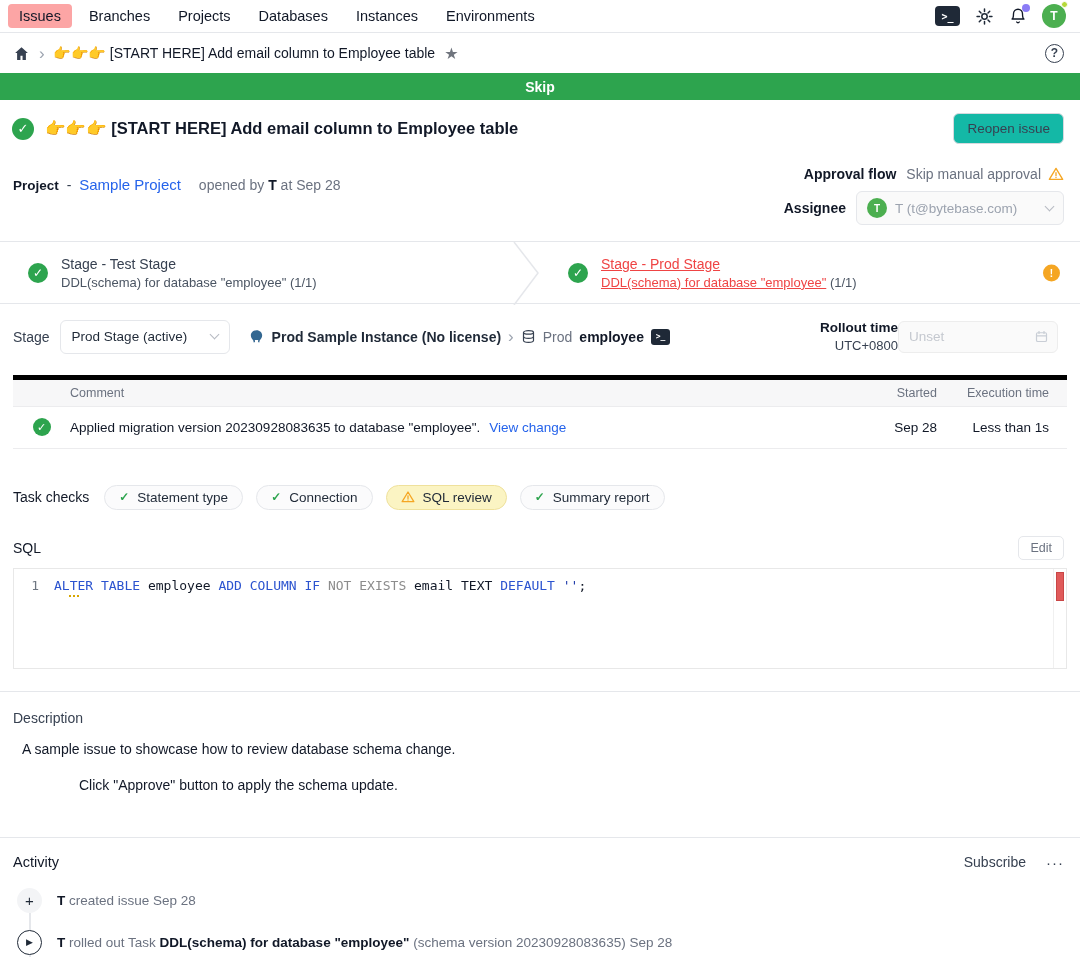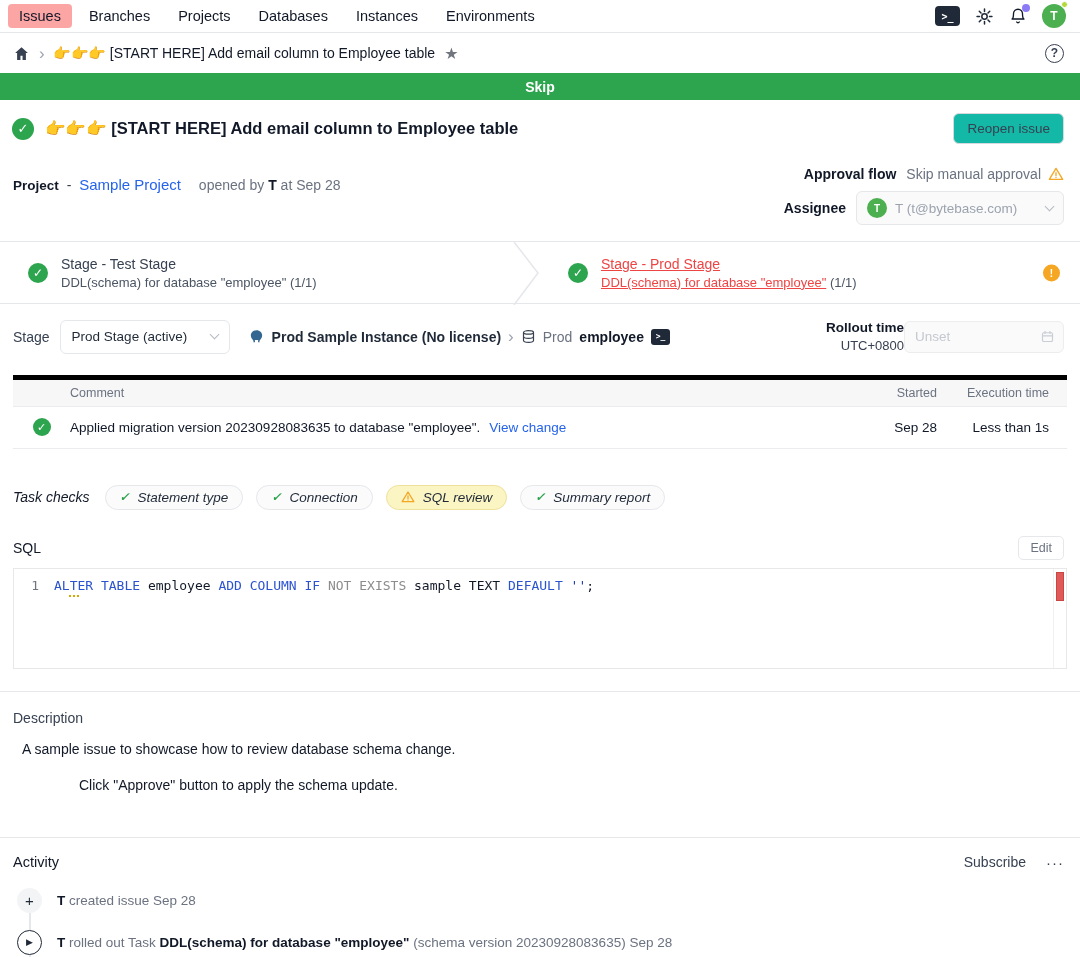--- a/index.html
+++ b/index.html
@@ -69,21 +69,21 @@
   .stage-cell { display:flex; align-items:center; gap:13px; width:50%; padding-left:28px; cursor:pointer; }
   .stage-name { font-size:14px; font-weight:500; color:#374151; }
   .stage-task { font-size:13px; color:#4b5563; margin-top:3px; }
   .stage-count { text-decoration:none; display:inline-block; }
   .current .stage-name, .current .stage-task-name { text-decoration:underline; color:#ef4444; }
   .stage-divider { position:absolute; left:512px; top:0; }
   .stage-alert { position:absolute; right:20px; top:50%; transform:translateY(-50%); width:17px; height:17px;
                  background:#f5a623; color:#fff; border-radius:50%; font-size:10px; font-weight:700;
                  display:flex; align-items:center; justify-content:center; cursor:pointer; }
   
-  .stage-bar { display:flex; align-items:center; gap:10px; padding:15px 16px 10px 13px; }
+  .stage-bar { display:flex; align-items:center; gap:10px; padding:15px 22px 10px 13px; }
   .stage-bar-label { font-size:14px; color:#374151; }
   .stage-select { width:170px; height:34px; border:1px solid #e5e7eb; border-radius:6px; background:#fff;
                   display:flex; align-items:center; justify-content:space-between; padding:0 11px;
                   font-size:13.5px; color:#1f2937; cursor:pointer; }
   .db-path { display:flex; align-items:center; gap:7px; font-size:14px; margin-left:8px; }
   .instance-name { font-weight:600; color:#1f2937; cursor:pointer; }
   .env-tag { color:#6b7280; }
   .db-name { font-weight:700; color:#111827; cursor:pointer; }
   .term-mini { width:19px; height:16px; background:#1f2937; border-radius:3px; color:#fff;
                font:bold 8px "DejaVu Sans Mono", monospace; display:flex; align-items:center; justify-content:center; }
@@ -99,21 +99,21 @@
   
   .task-table { margin:10px 13px 0; border-top:5px solid #000000; border-bottom:1px solid #ececee; }
   .thead { display:flex; align-items:center; background:#f7f7f8; height:27px; font-size:12.5px; color:#6b7280;
            border-bottom:1px solid #ececee; padding-right:18px; }
   .lead-col { width:57px; flex:none; display:flex; justify-content:center; }
   .col-comment { flex:1; }
   .col-started { width:70px; text-align:right; flex:none; }
   .col-exec { width:112px; text-align:right; flex:none; }
   .trow { display:flex; align-items:center; height:41px; font-size:13.5px; color:#111827; padding-right:18px; cursor:pointer; }
   
-  .checks { display:flex; align-items:center; gap:13px; padding:36px 16px 6px 13px;font-style:italic; }
+  .checks { display:flex; align-items:center; gap:13px; padding:36px 16px 6px 13px; }
   .checks-label { font-size:14px; color:#111827; margin-right:2px; }
   .pill { display:inline-flex; align-items:center; gap:8px; border:1px solid #e5e7eb; background:#fbfbfc;
           border-radius:999px; padding:4px 14px; font-size:13.5px; color:#1f2937; cursor:pointer; }
   .pill-check { color:#2da44e; font-size:12px; font-weight:700; }
   .pill.warning { background:#fbf4c3; border-color:#efe19c; }
   
   .sql-head { display:flex; justify-content:space-between; align-items:center; padding:20px 16px 8px 13px; }
   .sql-label { font-size:14px; color:#111827; }
   .edit-btn { border:1px solid #e5e7eb; background:#fff; border-radius:5px; padding:4px 11px;
               font-size:12.5px; color:#6b7280; cursor:pointer; }
@@ -353,21 +353,21 @@
   </span>
 </div>
 
 <div class="sql-head">
   <span class="sql-label">SQL</span>
   <button class="edit-btn">Edit</button>
 </div>
 <div class="editor">
   <div class="code-line">
     <span class="ln">1</span>
-    <span class="code"><span class="tok-kw">ALTER TABLE </span><span class="tok-id">employee </span><span class="tok-kw">ADD COLUMN </span><span class="tok-kw">IF </span><span class="tok-muted">NOT EXISTS </span><span class="tok-id">sample </span><span class="tok-id">TEXT </span><span class="tok-kw">DEFAULT </span><span class="tok-str">''</span><span class="tok-id">;</span></span>
+    <span class="code"><span class="tok-kw">ALTER TABLE </span><span class="tok-id">employee </span><span class="tok-kw">ADD COLUMN </span><span class="tok-kw">IF </span><span class="tok-muted">NOT EXISTS </span><span class="tok-id">email </span><span class="tok-id">TEXT </span><span class="tok-kw">DEFAULT </span><span class="tok-str">''</span><span class="tok-id">;</span></span>
   </div>
   <span class="squiggle"></span>
   <div class="overview">
     <span class="overview-marker"></span>
   </div>
 </div>
 
 <hr class="divider">
 
 <div class="desc">

